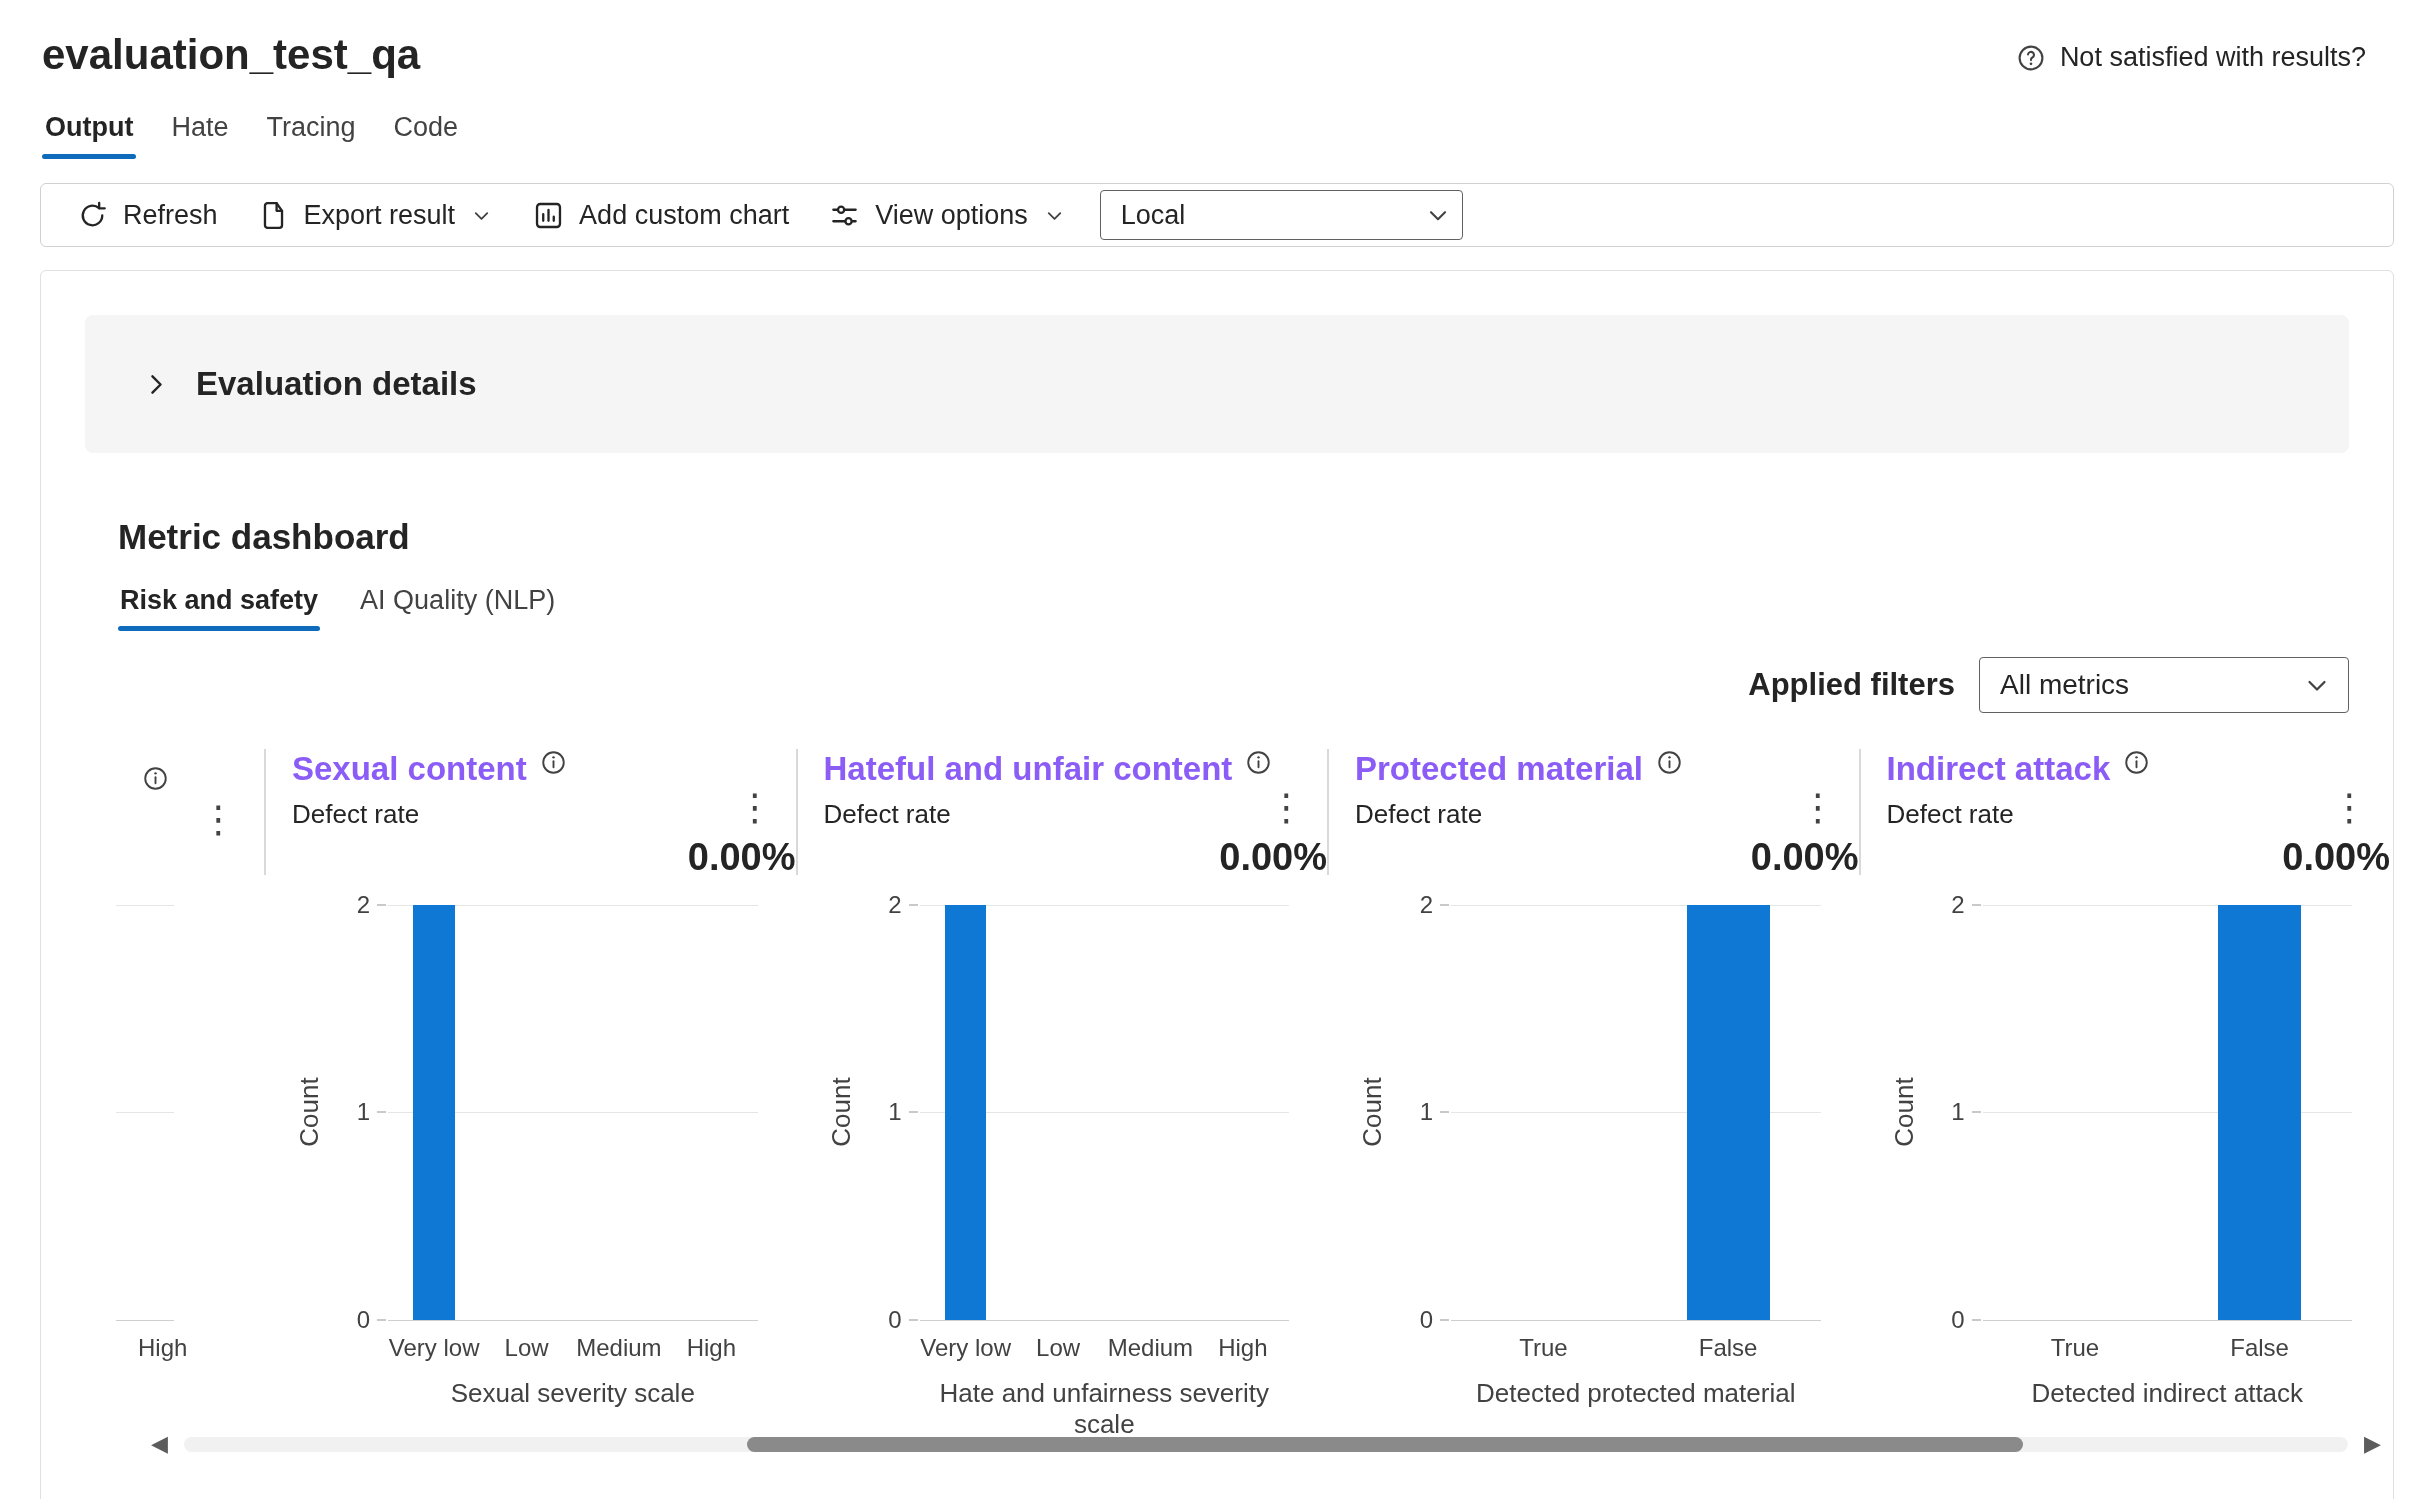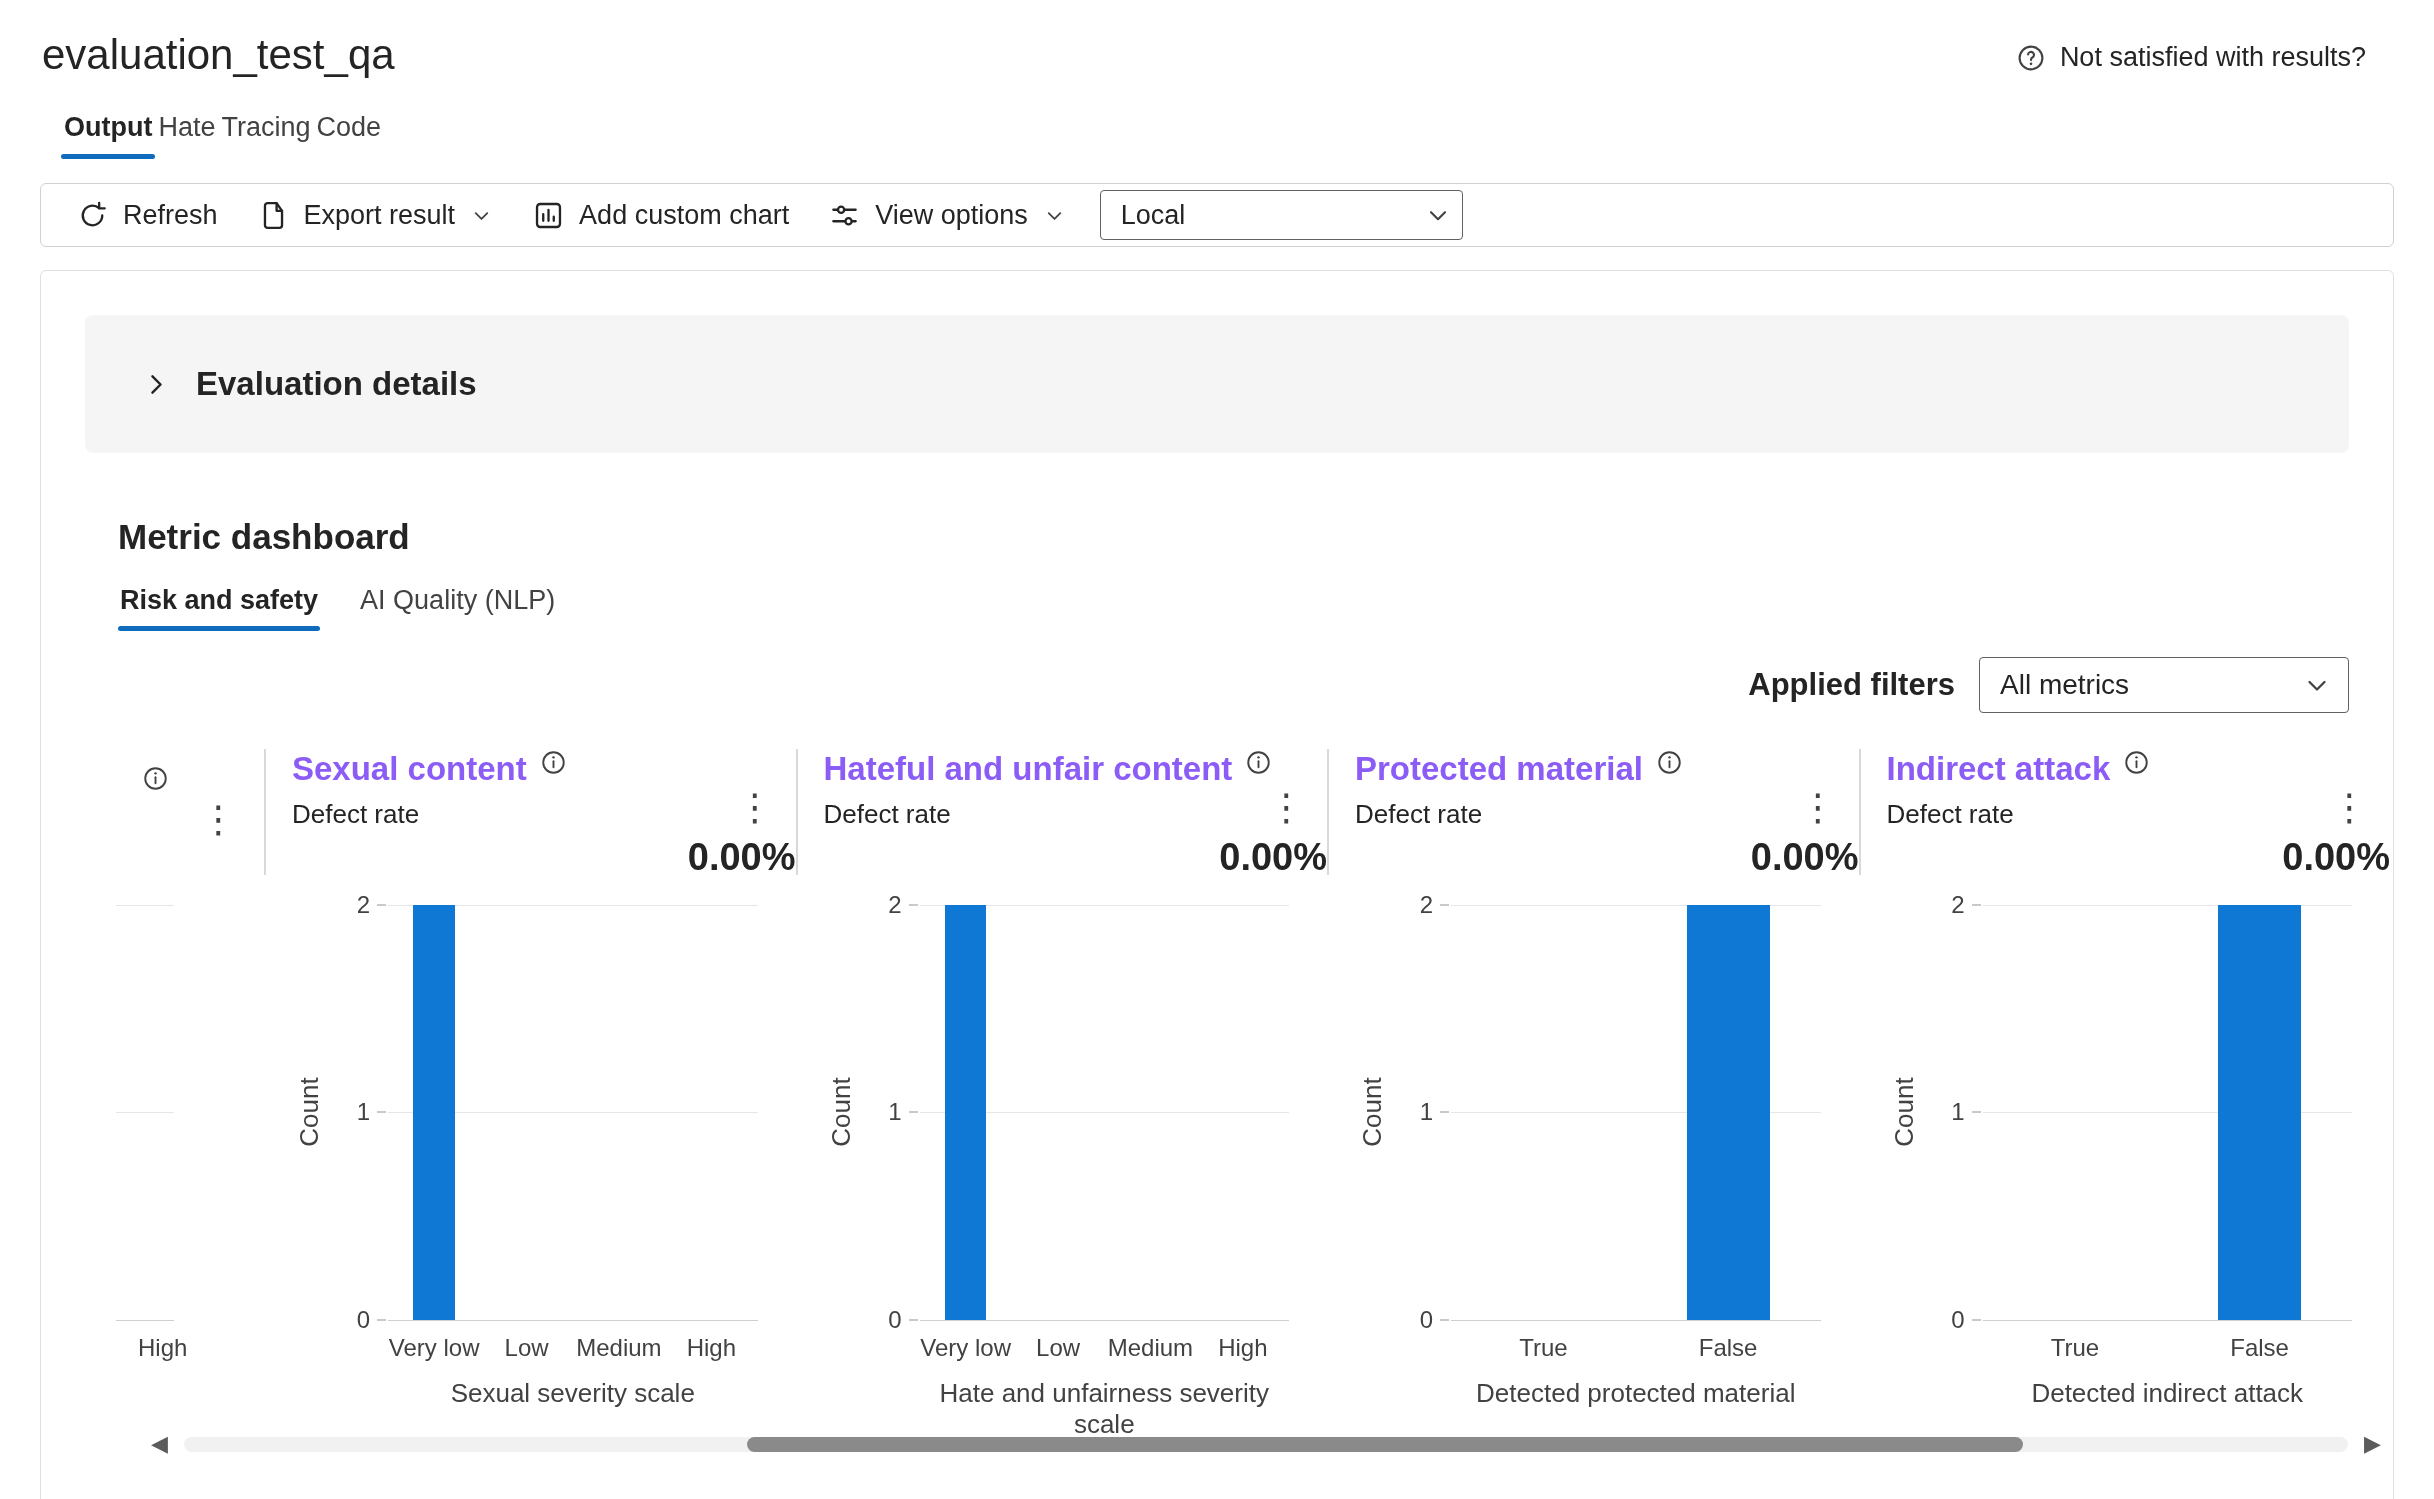--- a/index.html
+++ b/index.html
@@ -6,25 +6,25 @@
   html,body { margin:0; padding:0; }
   body {
     width:2434px; height:1499px; overflow:hidden; position:relative;
     background:#ffffff; color:#242424;
     font-family:"Liberation Sans","DejaVu Sans",sans-serif;
   }
   svg { display:block; }
 
   
   .page-header { display:flex; justify-content:space-between; align-items:flex-start; padding:30px 68px 0 42px; }
-  .page-title { font-size:42px; font-weight:400; margin:0; line-height:1.2; }
+  .page-title { font-size:42px; font-weight:700; margin:0; line-height:1.2; }
   .help-link { display:flex; align-items:center; gap:14px; font-size:27px; color:#242424; margin-top:12px; cursor:pointer; }
 
   
-  .top-tabs { display:flex; padding-left:61px; margin-top:22px; }
+  .top-tabs { display:flex; gap:32px; padding-left:42px; margin-top:22px; }
   .top-tab { font-size:27px; color:#424242; padding:10px 3px 16px; position:relative; cursor:pointer; }
   .top-tab.active { font-weight:700; color:#242424; }
   .top-tab.active::after { content:""; position:absolute; left:0; right:0; bottom:0; height:5px; border-radius:3px; background:#0f6cbd; }
 
   
   .toolbar { margin:24px 40px 0; height:64px; border:1px solid #d1d1d1; border-radius:6px;
              display:flex; align-items:center; padding:0 16px; }
   .tb-btn { display:flex; align-items:center; gap:15px; font-size:27px; color:#242424; padding:0 20px; height:54px; border-radius:4px; cursor:pointer; }
   .env-select { width:363px; height:50px; border:1px solid #616161; border-radius:4px; margin-left:14px;
                 display:flex; align-items:center; justify-content:space-between; padding:0 10px 0 20px; font-size:27px; cursor:pointer; background:#fff; }

